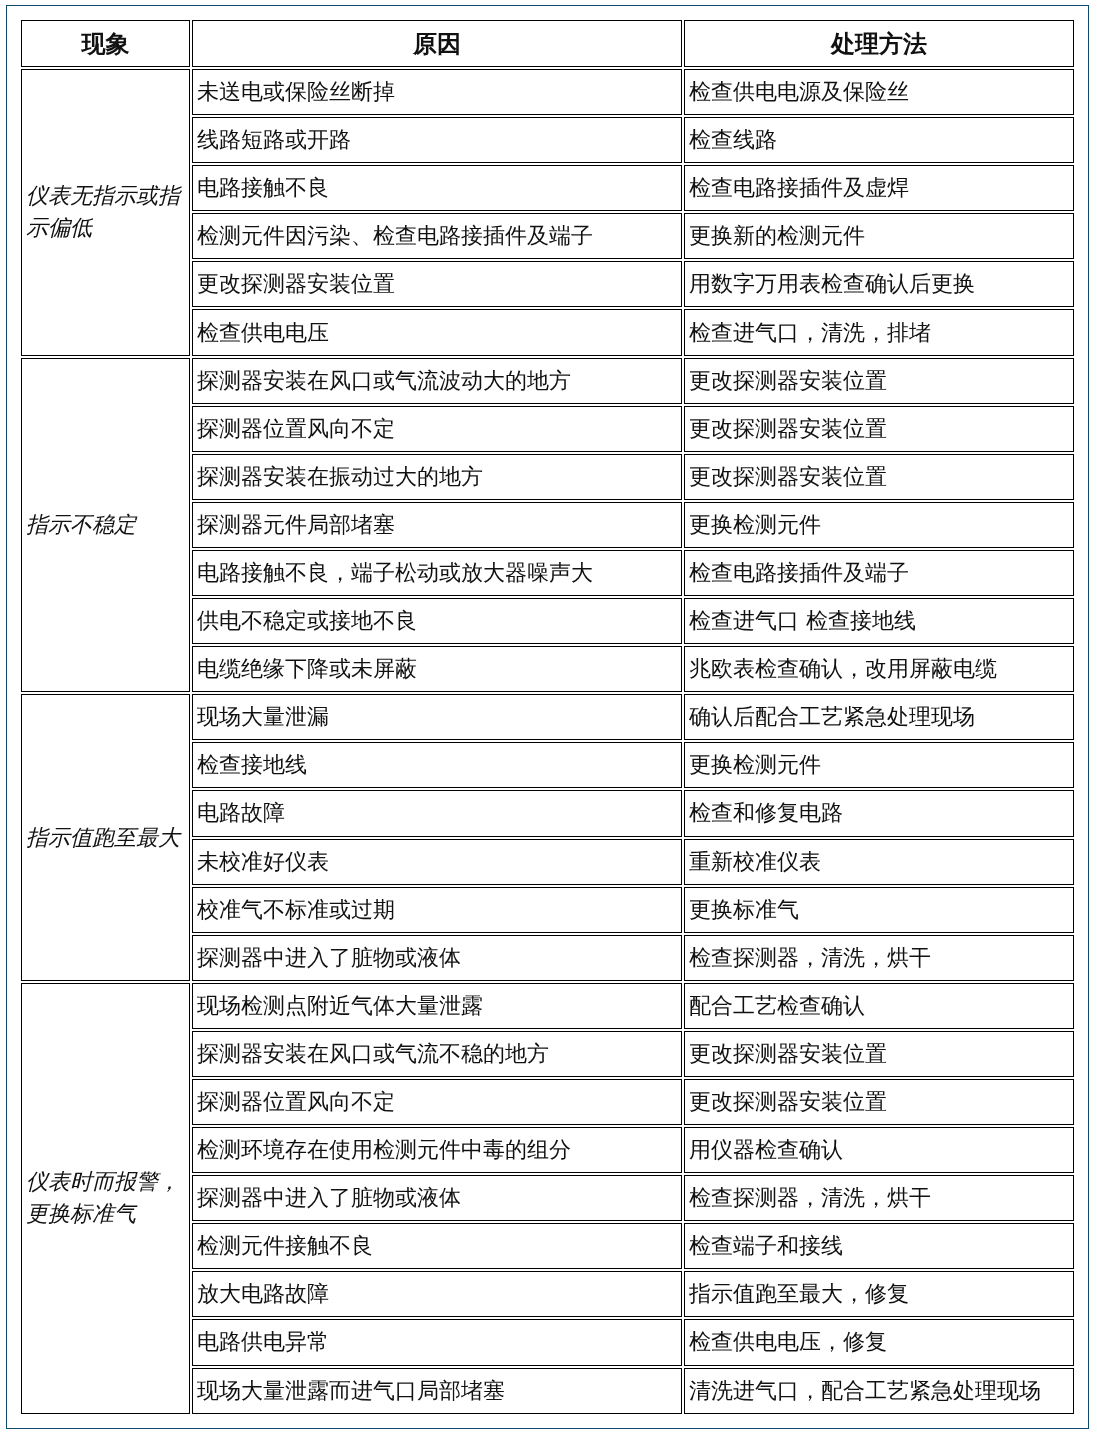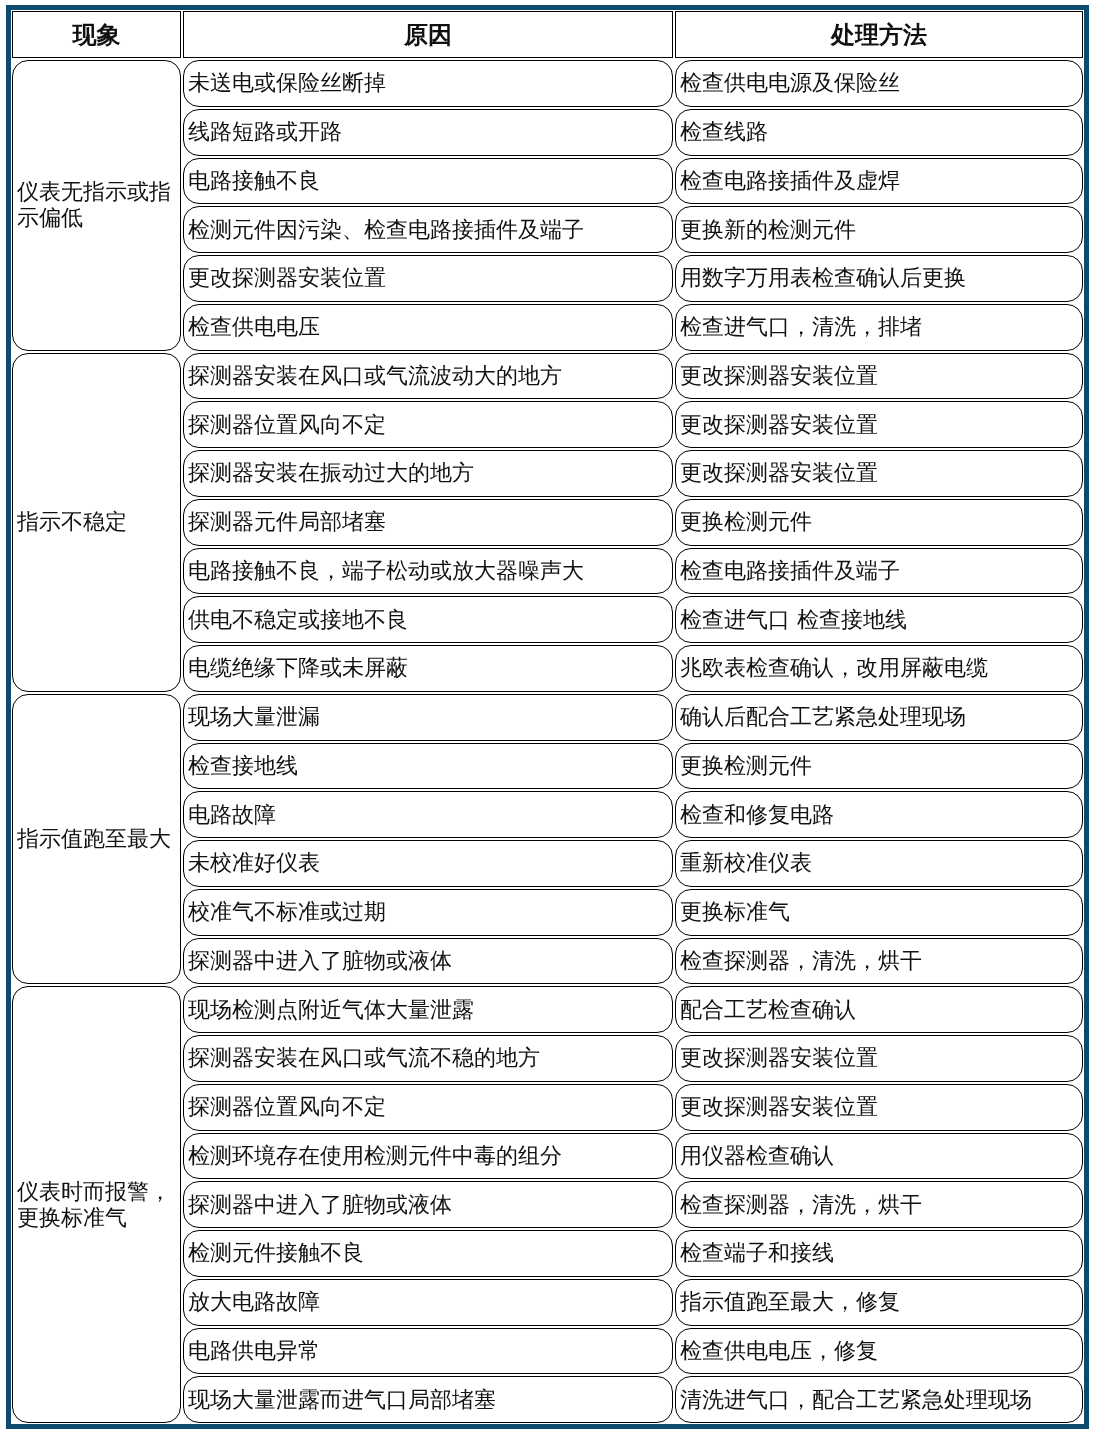--- a/index.html
+++ b/index.html
@@ -1,28 +1,28 @@
 <!DOCTYPE html>
 <html><head>
 <meta charset="utf-8">
 <style>
   html, body { margin: 0; padding: 0; background: #ffffff; }
   body { width: 1097px; height: 1438px; position: relative; overflow: hidden;
          font-family: "DejaVu Sans", "Liberation Sans", sans-serif; color: #111; }
   .outer { position: absolute; left: 6px; top: 5px; width: 1083px; height: 1424px;
-           border: 5px solid #0c4a6e; padding: 1px; box-sizing: border-box; background:#fff; }
+           border: 1px solid #0c4a6e; padding: 14px; box-sizing: border-box; background:#fff; }
   table { border-collapse: separate; border-spacing: 2px 2px; width: 100%; height: 100%;
           table-layout: fixed; margin: -2px; width: calc(100% + 4px); height: calc(100% + 4px); }
   td, th { border: 1px solid #000; padding: 0 0 0 4px; vertical-align: middle;
            font-size: 22px; line-height: 30px; font-weight: normal; text-align: left;
            white-space: nowrap; overflow: hidden; }
   th { font-family: "DejaVu Serif", "Liberation Serif", serif; font-weight: bold;
        text-align: center; font-size: 24px; padding: 0; height: 45px; }
-  td.phen { white-space: normal; word-break: break-all; vertical-align: middle; padding-right: 6px; line-height: 26px; }
-  tr.row td { height: 44px; border-radius: 16px; }
+  td.phen { white-space: normal; word-break: break-all; vertical-align: middle; padding-right: 6px; line-height: 32px; font-style: italic; }
+  tr.row td { height: 44px; }
   col.c1 { width: 169px; } col.c2 { width: 490px; } col.c3 { width: auto; }
 </style>
 </head>
 <body>
 
 <div class="outer">
   <table>
     <colgroup>
         <col class="c1">
         <col class="c2">

